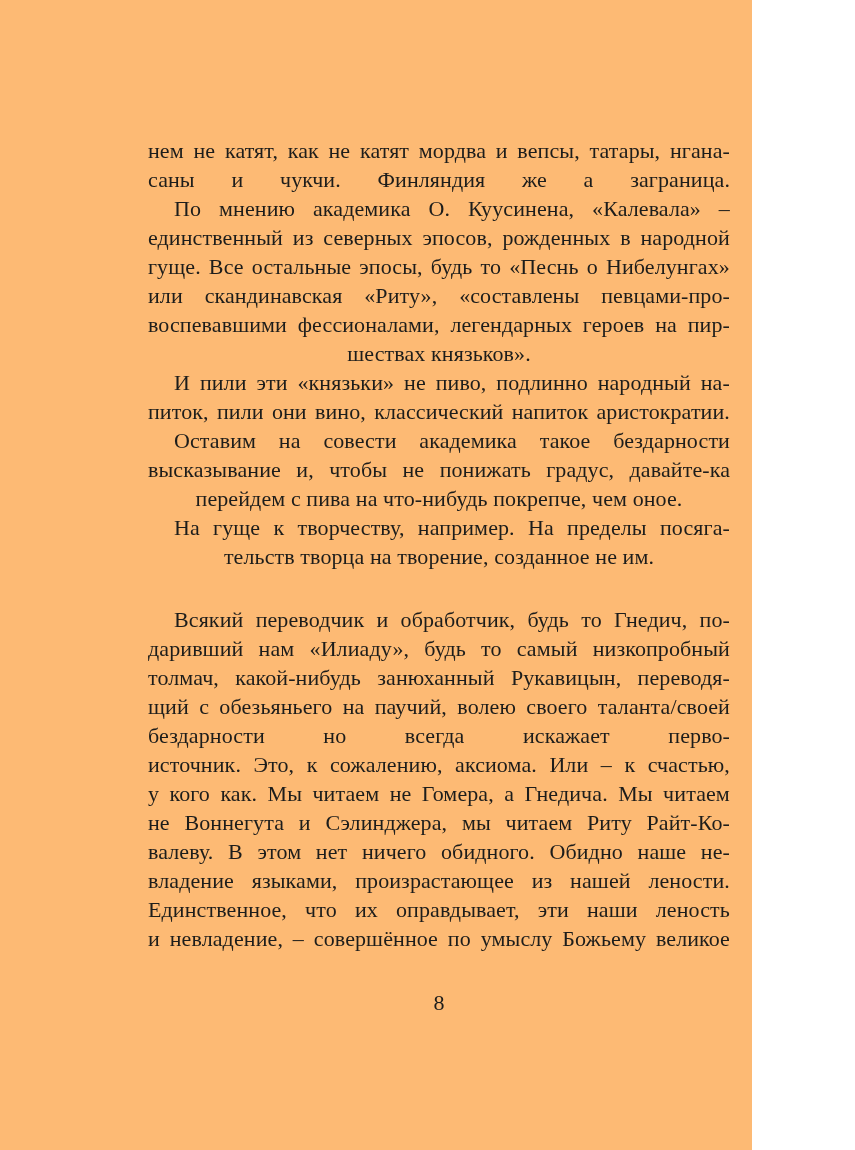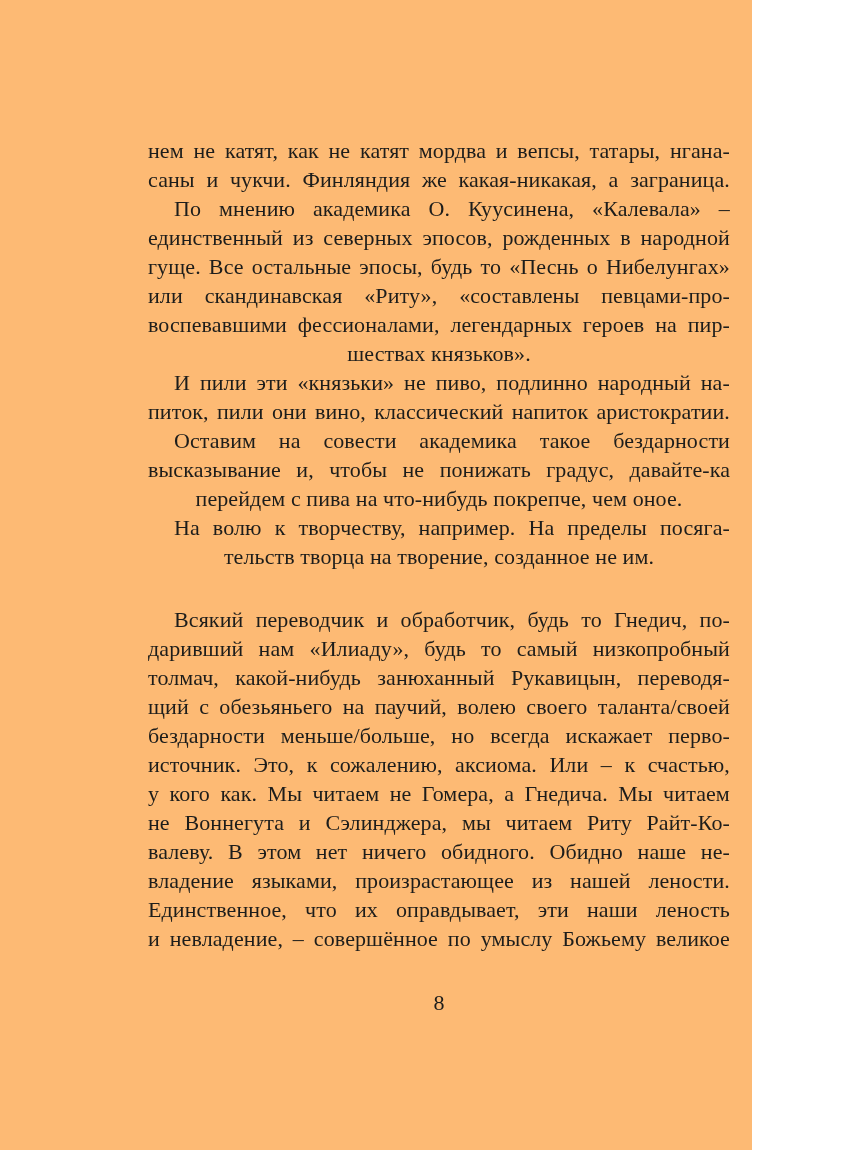--- a/index.html
+++ b/index.html
@@ -66,21 +66,20 @@
           <span>вепсы,</span>
           <span>татары,</span>
           <span>нгана-</span>
         </div>
         <div class="line just">
           <span>саны</span>
           <span>и</span>
           <span>чукчи.</span>
           <span>Финляндия</span>
           <span>же</span>
-          <span>какая-никакая,</span>
           <span>а</span>
           <span>заграница.</span>
         </div>
       </div>
       <div class="para">
         <div class="line just indent">
           <span>По</span>
           <span>мнению</span>
           <span>академика</span>
           <span>О.</span>
@@ -163,21 +162,21 @@
           <span>не</span>
           <span>понижать</span>
           <span>градус,</span>
           <span>давайте-ка</span>
         </div>
         <div class="line left">перейдем с пива на что-нибудь покрепче, чем оное.</div>
       </div>
       <div class="para">
         <div class="line just indent">
           <span>На</span>
-          <span>волю</span>
+          <span>гуще</span>
           <span>к</span>
           <span>творчеству,</span>
           <span>например.</span>
           <span>На</span>
           <span>пределы</span>
           <span>посяга-</span>
         </div>
         <div class="line left">тельств творца на творение, созданное не им.</div>
       </div>
       <div class="para space-before">
@@ -212,21 +211,20 @@
           <span>с</span>
           <span>обезьяньего</span>
           <span>на</span>
           <span>паучий,</span>
           <span>волею</span>
           <span>своего</span>
           <span>таланта/своей</span>
         </div>
         <div class="line just">
           <span>бездарности</span>
-          <span>меньше/больше,</span>
           <span>но</span>
           <span>всегда</span>
           <span>искажает</span>
           <span>перво-</span>
         </div>
         <div class="line just">
           <span>источник.</span>
           <span>Это,</span>
           <span>к</span>
           <span>сожалению,</span>

